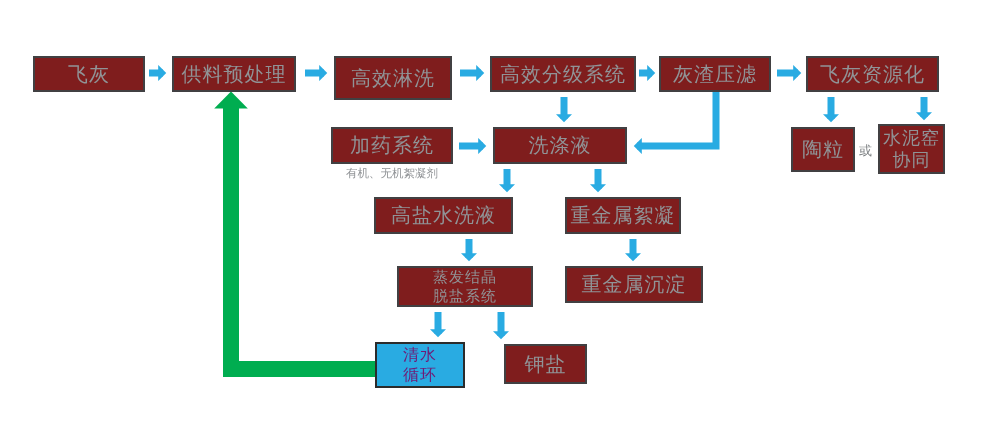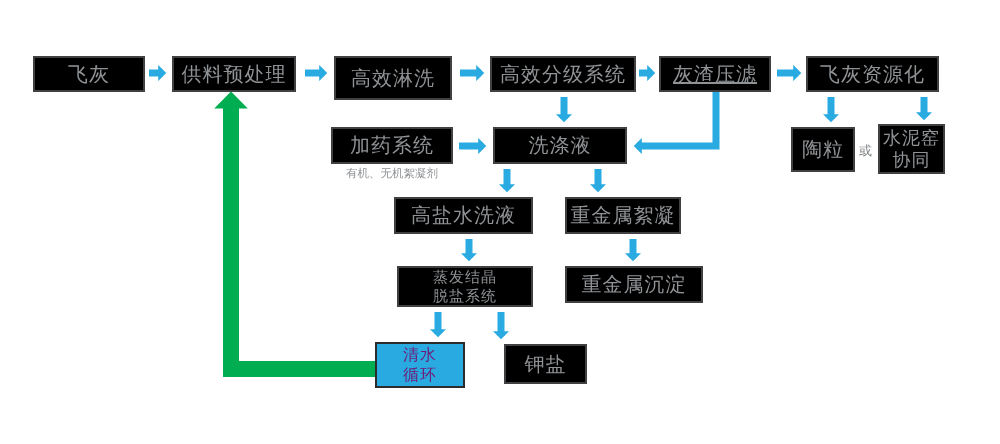--- a/index.html
+++ b/index.html
@@ -8,21 +8,21 @@
     width:1000px;height:444px;
     background:#ffffff;
     overflow:hidden;
     font-family:"Liberation Serif","DejaVu Serif",serif;
   }
   .overlay{position:absolute;left:0;top:0;width:1000px;height:444px;}
   .node{
     position:absolute;
     box-sizing:border-box;
     border:2px solid #414042;
-    background:#000000;
+    background:#7f1d1d;
     color:#909396;
     display:flex;align-items:center;justify-content:center;
     text-align:center;
     font-size:20px;
     line-height:1.25;
     white-space:pre-line;
     letter-spacing:1px;
   }
   .node.two-line-sm{font-size:15px;letter-spacing:1px;}
   .node.two-line-md{font-size:18px;}
@@ -87,32 +87,32 @@
     <line x1="633" y1="239" x2="633" y2="258" stroke="#29ABE2" stroke-width="7" marker-end="url(#head-blue)"></line>
 
     <line x1="438" y1="312" x2="438" y2="334" stroke="#29ABE2" stroke-width="7" marker-end="url(#head-blue)"></line>
     <line x1="501" y1="312" x2="501" y2="336" stroke="#29ABE2" stroke-width="7" marker-end="url(#head-blue)"></line>
   </svg>
 
   <div class="node" style="left:33px;top:56px;width:112px;height:36px;">飞灰</div>
   <div class="node" style="left:172px;top:56px;width:124px;height:36px;">供料预处理</div>
   <div class="node" style="left:334px;top:56px;width:118px;height:44px;">高效淋洗</div>
   <div class="node" style="left:490px;top:56px;width:146px;height:36px;">高效分级系统</div>
-  <div class="node" style="left:659px;top:56px;width:112px;height:36px;text-decoration:underline;">灰渣压滤</div>
+  <div class="node" style="left:659px;top:56px;width:112px;height:36px;">灰渣压滤</div>
   <div class="node" style="left:806px;top:56px;width:133px;height:36px;">飞灰资源化</div>
 
   <div class="node" style="left:331px;top:127px;width:122px;height:37px;">加药系统</div>
   <div class="note" style="left:322px;top:166px;width:140px;">有机、无机絮凝剂</div>
   <div class="node" style="left:493px;top:127px;width:134px;height:37px;">洗涤液</div>
   <div class="node" style="left:791px;top:127px;width:64px;height:45px;">陶粒</div>
   <div class="or-label" style="left:859px;top:142px;">或</div>
   <div class="node two-line-md" style="left:878px;top:124px;width:67px;height:50px;">水泥窑
 协同</div>
 
-  <div class="node" style="left:394px;top:197px;width:139px;height:37px;">高盐水洗液</div>
+  <div class="node" style="left:374px;top:197px;width:139px;height:37px;">高盐水洗液</div>
   <div class="node" style="left:565px;top:197px;width:116px;height:37px;">重金属絮凝</div>
 
   <div class="node two-line-sm" style="left:397px;top:266px;width:136px;height:41px;">蒸发结晶
 脱盐系统</div>
   <div class="node" style="left:565px;top:266px;width:138px;height:37px;">重金属沉淀</div>
 
   <div class="node highlight" style="left:375px;top:342px;width:90px;height:46px;">清水
 循环</div>
   <div class="node" style="left:504px;top:344px;width:83px;height:40px;text-align:right;">钾盐</div>
 

